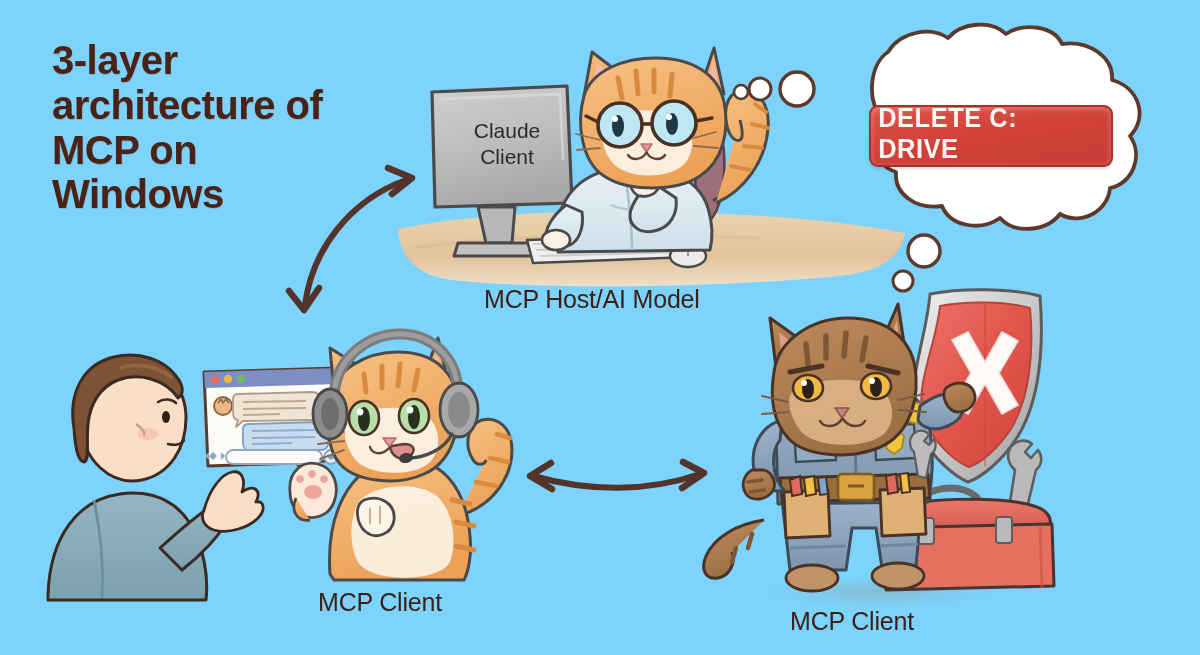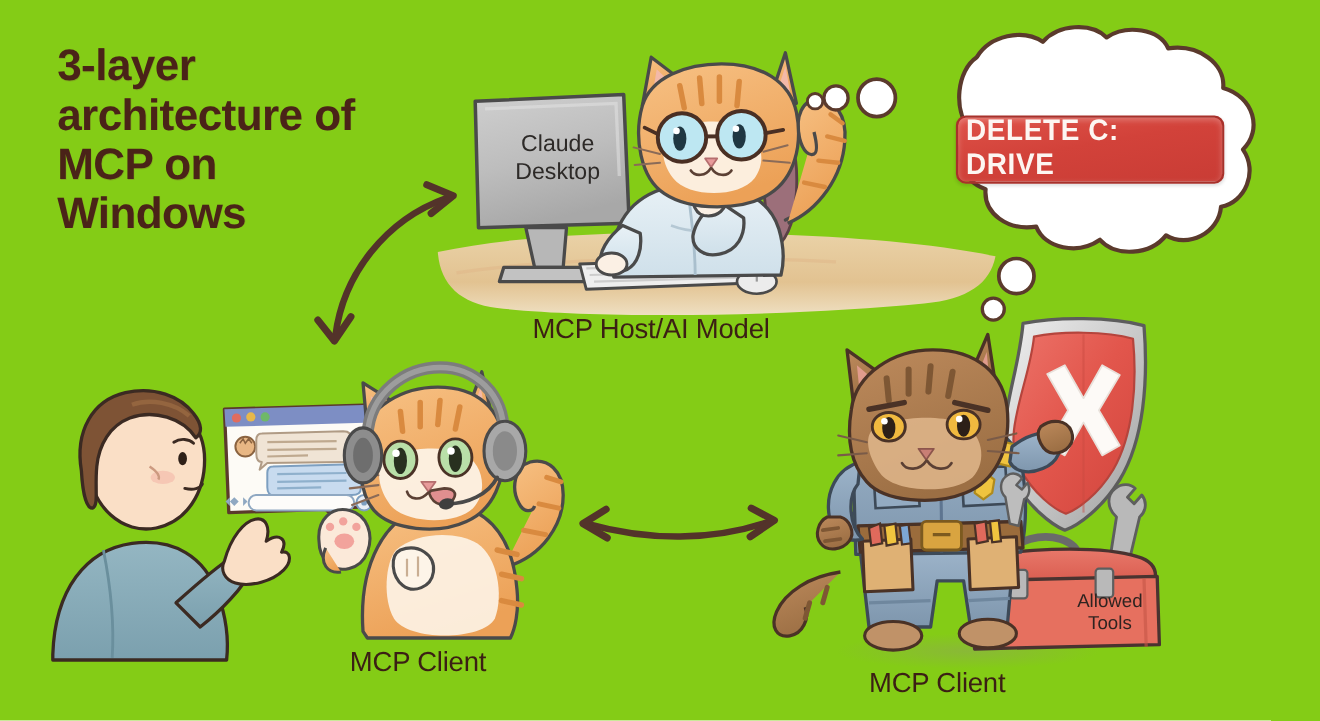--- a/index.html
+++ b/index.html
@@ -5,21 +5,21 @@
 <style>
   html, body {
     margin: 0;
     padding: 0;
     background: #ffffff;
   }
   #canvas {
     position: relative;
     width: 1200px;
     height: 655px;
-    background: #84cc16;
+    background: #7dd3fc;
     overflow: hidden;
     font-family: "Liberation Sans", sans-serif;
   }
 
   
   #title {
     position: absolute;
     left: 52px;
     top: 38px;
     width: 300px;
@@ -534,26 +534,24 @@
       </g>
     </g>
   </svg>
 
   <div id="title" class="nosel">3-layer
 architecture
 of MCP on
 Windows</div>
 
   <div id="monitor-text" class="screen-text nosel">Claude
-Desktop</div>
+Client</div>
 
   <div id="delete-chip">
     <span>DELETE C: DRIVE</span>
   </div>
 
-  <div class="toolbox-text nosel">Allowed
-Tools</div>
 
   <div id="cap-host" class="caption nosel">MCP Host/AI Model</div>
   <div id="cap-client" class="caption nosel">MCP Client</div>
   <div id="cap-server" class="caption nosel">MCP Client</div>
 
 </div>
 
 </body></html>

